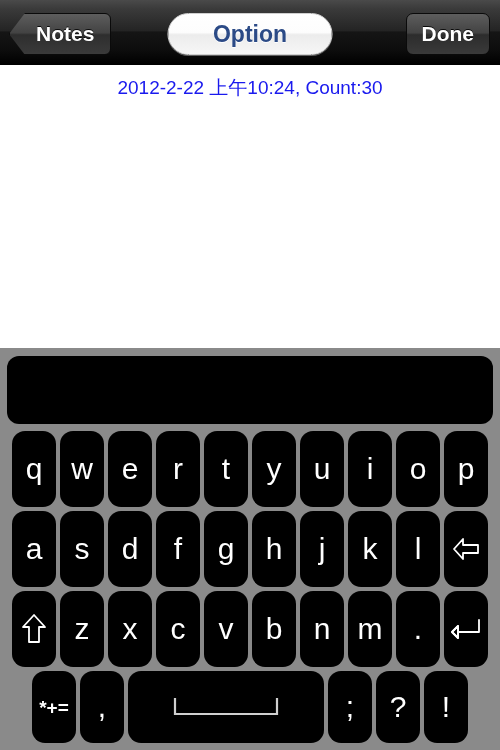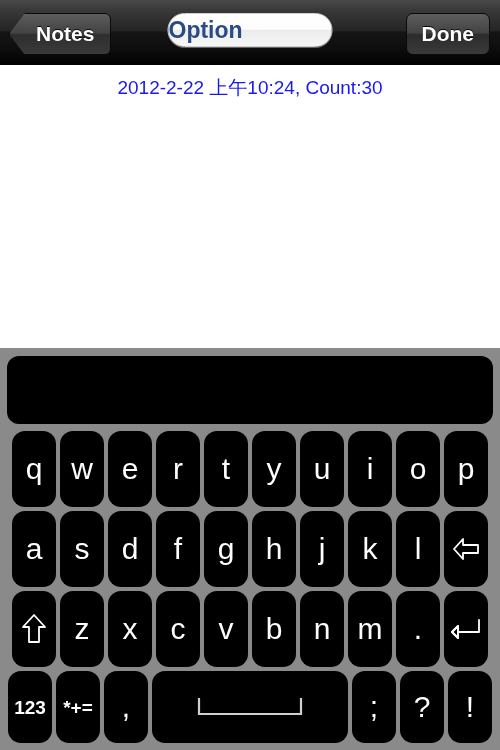--- a/index.html
+++ b/index.html
@@ -63,24 +63,24 @@
     letter-spacing: 0px;
   }
 
   
   .option-btn {
     position: absolute;
     left: 50%;
     transform: translateX(-50%);
     top: 13px;
     width: 165px;
-    height: 34px;
-    display: flex;
-    align-items: center;
-    justify-content: flex-start;
+    height: 42px;
+    display: flex;
+    align-items: center;
+    justify-content: center;
     border-radius: 21px;
     background: linear-gradient(to bottom, #ffffff 0%, #fdfdfd 46%, #ececec 52%, #f6f6f6 100%);
     border: 1px solid #cfcfcf;
     box-shadow: 0 1px 0 rgba(255,255,255,0.35);
     box-sizing: border-box;
     color: #2b4a86;
     font-size: 23px;
     font-weight: bold;
     text-shadow: 0 1px 0 rgba(255,255,255,0.9);
     cursor: pointer;
@@ -337,23 +337,20 @@
           <div class="key">
             <span style="display: flex; align-items: center;">
               <svg class="glyph-svg" width="32" height="26" viewBox="0 0 32 26">
                 <path d="M29 4 L29 16 L8 16 L8 22 L2 16 L8 10 L8 16" fill="none" stroke="#ffffff" stroke-width="1.8" stroke-linejoin="round" stroke-linecap="round"></path>
                 <path d="M8 10 L8 22 L2 16 Z" fill="none" stroke="#ffffff" stroke-width="1.8" stroke-linejoin="round"></path>
               </svg>
             </span>
           </div>
         </div>
       <div class="kb-row r4">
-          <div class="key k-num">
-            <span>123</span>
-          </div>
           <div class="key k-sym">
             <span>*+=</span>
           </div>
           <div class="key k-comma">
             <span>,</span>
           </div>
           <div class="key k-space">
             <span style="display: flex; align-items: center;">
               <svg class="glyph-svg" width="110" height="22" viewBox="0 0 110 22">
                 <path d="M4 2 L4 18 L106 18 L106 2" fill="none" stroke="#cfcfcf" stroke-width="2.2" stroke-linejoin="miter"></path>

